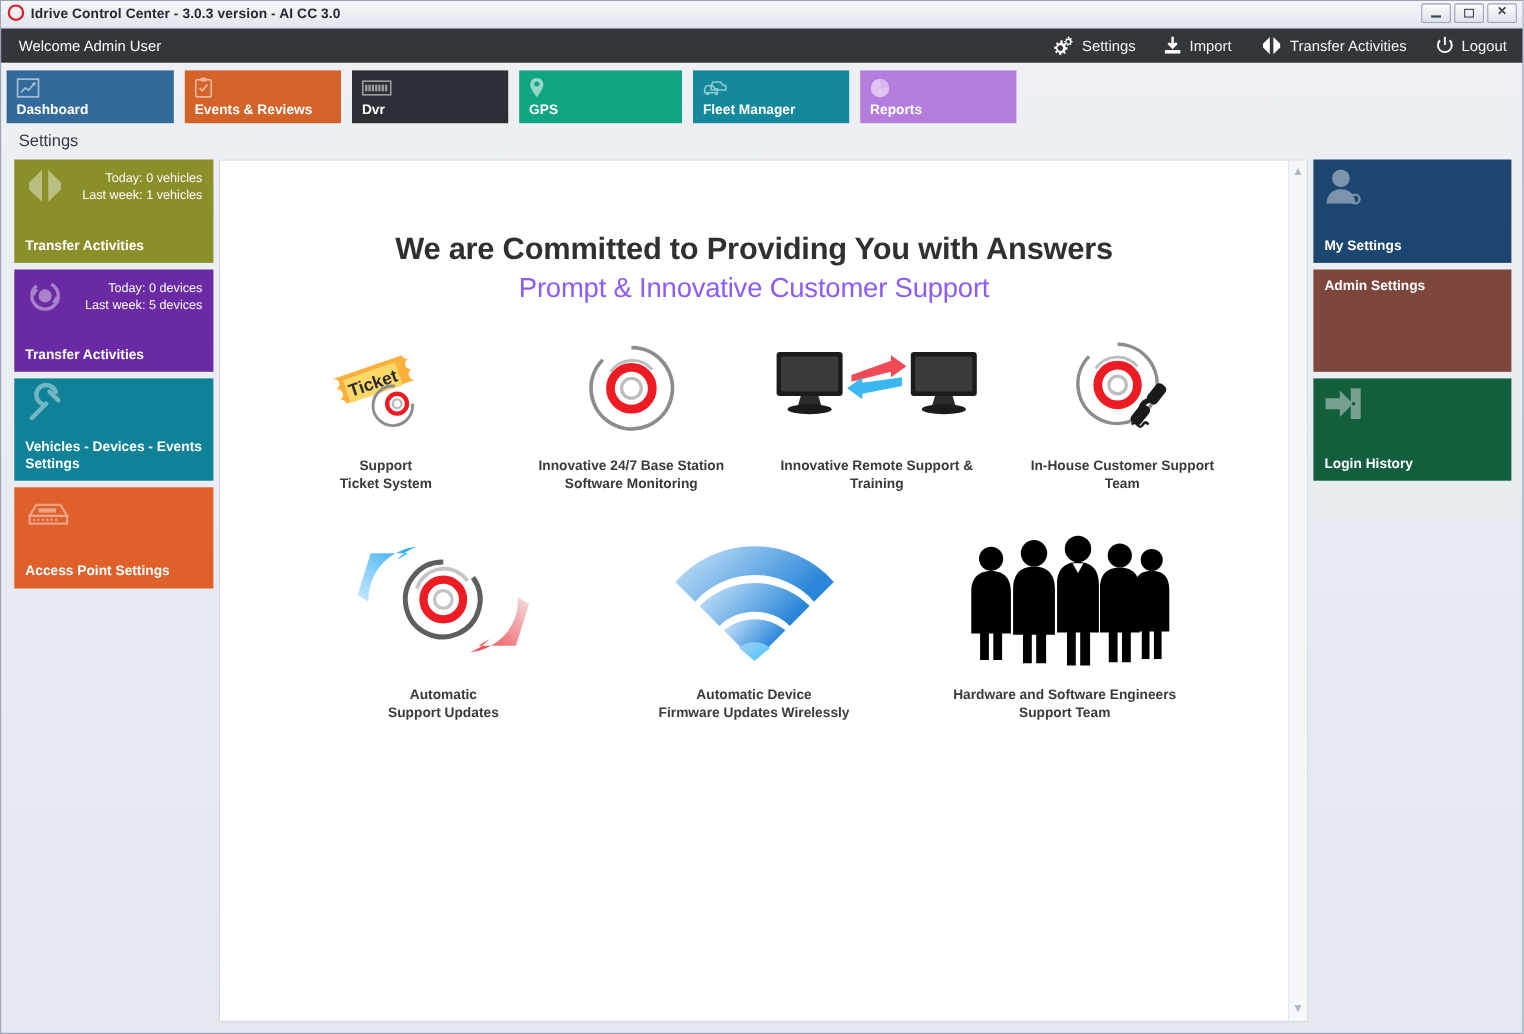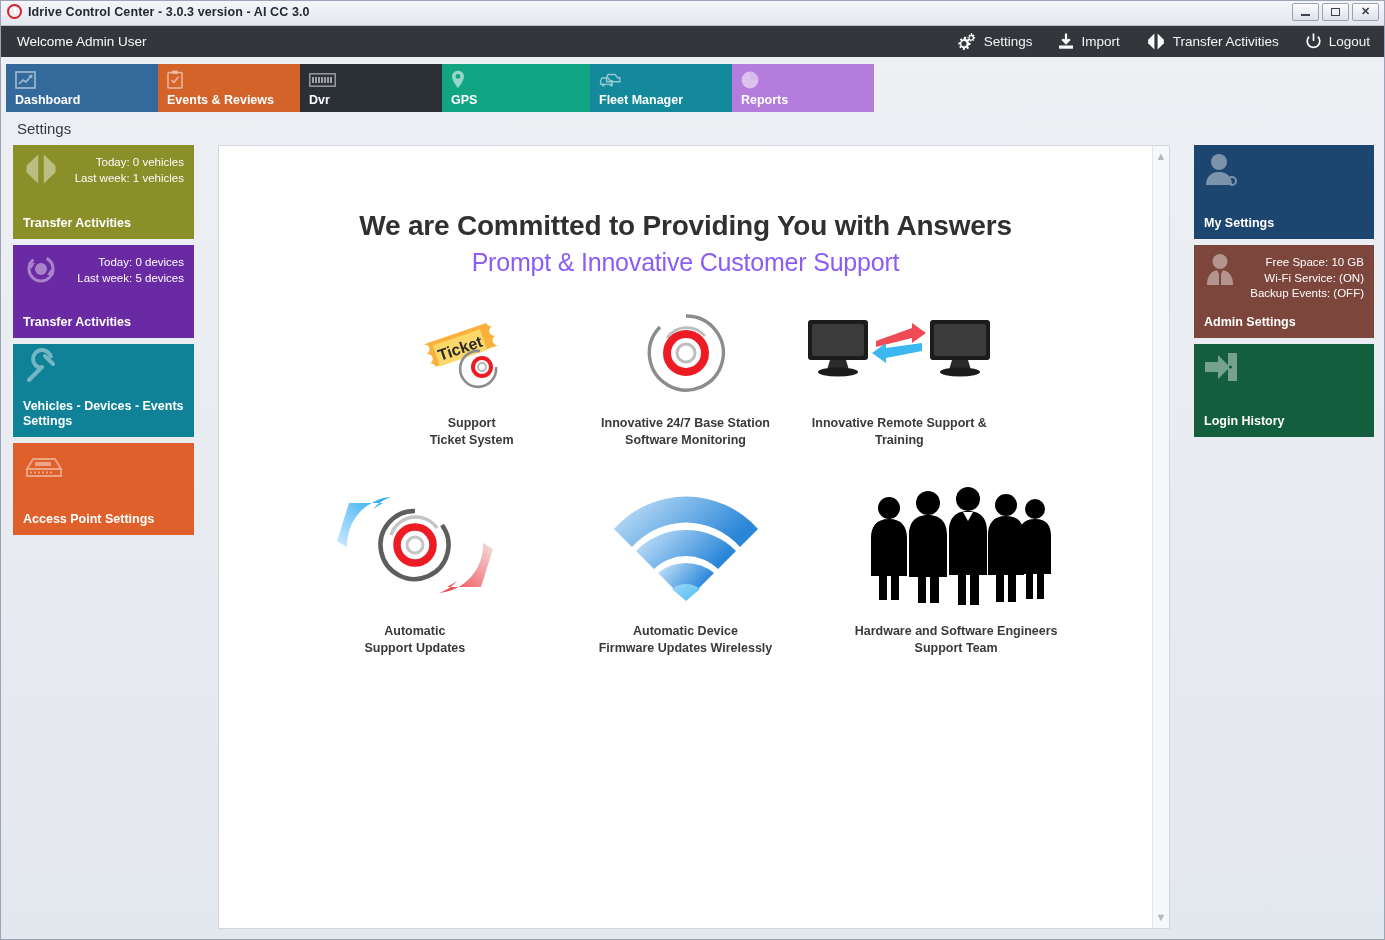--- a/index.html
+++ b/index.html
@@ -54,37 +54,37 @@
     display:flex;align-items:center;
     padding:0 14px 0 16px;box-sizing:border-box;color:#f2f3f5;
   }
   .welcome{font-size:13.5px;color:#fafafa;}
   .topmenu{margin-left:auto;display:flex;align-items:center;gap:26px;}
   .topitem{display:flex;align-items:center;gap:7px;font-size:13.5px;color:#f3f4f5;cursor:pointer;}
   .topitem svg{display:block;}
   
   .navrow{
     flex:0 0 55px;height:55px;display:flex;align-items:flex-end;
-    padding:7px 0 0 5px;box-sizing:border-box;gap:0;
+    padding:7px 0 0 5px;box-sizing:border-box;gap:10px;
   }
   .tab{
     height:48px;box-sizing:border-box;position:relative;
     padding:6px 10px 0 9px;color:#fff;cursor:pointer;
     display:flex;flex-direction:column;justify-content:space-between;
   }
   .tab .t-ico{height:19px;display:flex;align-items:center;opacity:.55;}
   .tab .t-lbl{font-size:12.5px;font-weight:700;padding-bottom:5px;white-space:nowrap;}
   
   .caption{
     flex:0 0 33px;height:33px;display:flex;align-items:center;
     padding-left:16px;box-sizing:border-box;
   }
   .caption span{font-size:15px;color:#333a44;}
   
-  .body{flex:1 1 auto;display:flex;padding:0 10px 10px 12px;box-sizing:border-box;gap:24px;min-height:0;}
+  .body{flex:1 1 auto;display:flex;padding:0 10px 10px 12px;box-sizing:border-box;gap:5px;min-height:0;}
   .side{width:181px;flex:0 0 181px;display:flex;flex-direction:column;gap:6px;}
   .side-right{width:180px;flex:0 0 180px;}
   .tile{
     position:relative;color:#fff;box-sizing:border-box;
     padding:8px 10px 8px 10px;cursor:pointer;overflow:hidden;
     display:flex;flex-direction:column;justify-content:space-between;
   }
   .tile .t-top{display:flex;align-items:flex-start;}
   .tile .t-icon{opacity:.42;flex:0 0 auto;}
   .tile .t-stats{margin-left:auto;text-align:right;font-size:11.5px;line-height:15.5px;color:#fdfdfd;padding-top:2px;}
@@ -413,20 +413,40 @@
                 <polygon points="72,27 108,14 108,9 122,19 108,29 108,24 72,33" fill="#ef4a55"></polygon>
                 <polygon points="118,37 82,44 82,49 68,39 82,29 82,34 118,29" fill="#3cb7ef"></polygon>
               </svg>
             </div>
             <div class="cap">
               <div>Innovative Remote Support &amp;</div>
               <div>Training</div>
             </div>
           </div>
 
+          <div class="cell">
+            <div class="art">
+              <svg width="96" height="92" viewBox="0 0 96 92">
+                <path d="M44 6 A36 36 0 1 1 18 17" fill="none" stroke="#8c8c8c" stroke-width="3.2"></path>
+                <path d="M24 28 A24 24 0 0 1 62 26" fill="none" stroke="#bdbdbd" stroke-width="2.4"></path>
+                <circle cx="44" cy="43" r="18" fill="none" stroke="#ed1c24" stroke-width="8"></circle>
+                <circle cx="44" cy="43" r="8" fill="none" stroke="#bdbdbd" stroke-width="3"></circle>
+                <g transform="rotate(38 74 62)">
+                  <rect x="66" y="40" width="11" height="20" rx="4" fill="#1a1a1a"></rect>
+                  <rect x="66" y="64" width="11" height="20" rx="4" fill="#1a1a1a"></rect>
+                  <path d="M71.5 57 q-8 8 0 15" stroke="#1a1a1a" stroke-width="5" fill="none"></path>
+                </g>
+                <path d="M57 79 q2.5 -4 5 0 q2.5 4 5 0 q2.5 -4 5 0" stroke="#1a1a1a" stroke-width="2.4" fill="none"></path>
+              </svg>
+            </div>
+            <div class="cap">
+              <div>In-House Customer Support</div>
+              <div>Team</div>
+            </div>
+          </div>
 
         </div>
 
         <div class="grid row2">
 
           <div class="cell">
             <div class="art">
               <svg width="180" height="120" viewBox="0 0 180 120">
                 <defs>
                   <linearGradient id="gblue" x1="0" y1="1" x2="1" y2="0">
@@ -529,35 +549,20 @@
               <circle cx="15" cy="9" r="8" fill="#ffffff"></circle>
               <path d="M15 19 c-9 0 -13 6 -13 13 h26 c0 -7 -4 -13 -13 -13z" fill="#ffffff"></path>
               <circle cx="28" cy="28" r="4" fill="none" stroke="#ffffff" stroke-width="2"></circle>
             </svg>
           </span>
         </div>
         <div class="t-title">My Settings</div>
       </div>
 
       <div class="tile" style="background:#7c463c;height:93px;">
-        <div class="t-top">
-          <span class="t-icon">
-            <svg width="32" height="32" viewBox="0 0 32 32">
-              <circle cx="16" cy="8.5" r="7.5" fill="#ffffff"></circle>
-              <path d="M16 17 c-9 0 -13 6 -13 15 h26 c0 -9 -4 -15 -13 -15z" fill="#ffffff"></path>
-              <path d="M13 17 l3 6 l3 -6 z" fill="#7c463c"></path>
-              <rect x="15" y="21" width="2" height="11" fill="#7c463c"></rect>
-            </svg>
-          </span>
-          <span class="t-stats">
-            <div>Free Space:  10 GB</div>
-            <div>Wi-Fi Service: (ON)</div>
-            <div>Backup Events: (OFF)</div>
-          </span>
-        </div>
         <div class="t-title">Admin Settings</div>
       </div>
 
       <div class="tile" style="background:#135e3c;height:93px;">
         <div class="t-top">
           <span class="t-icon">
             <svg width="34" height="30" viewBox="0 0 34 30">
               <polygon fill="#ffffff" points="1,10 14,10 14,3 26,15 14,27 14,20 1,20"></polygon>
               <rect x="24" y="1" width="9" height="28" fill="#ffffff"></rect>
               <circle cx="26.5" cy="15" r="1.6" fill="#135e3c"></circle>

